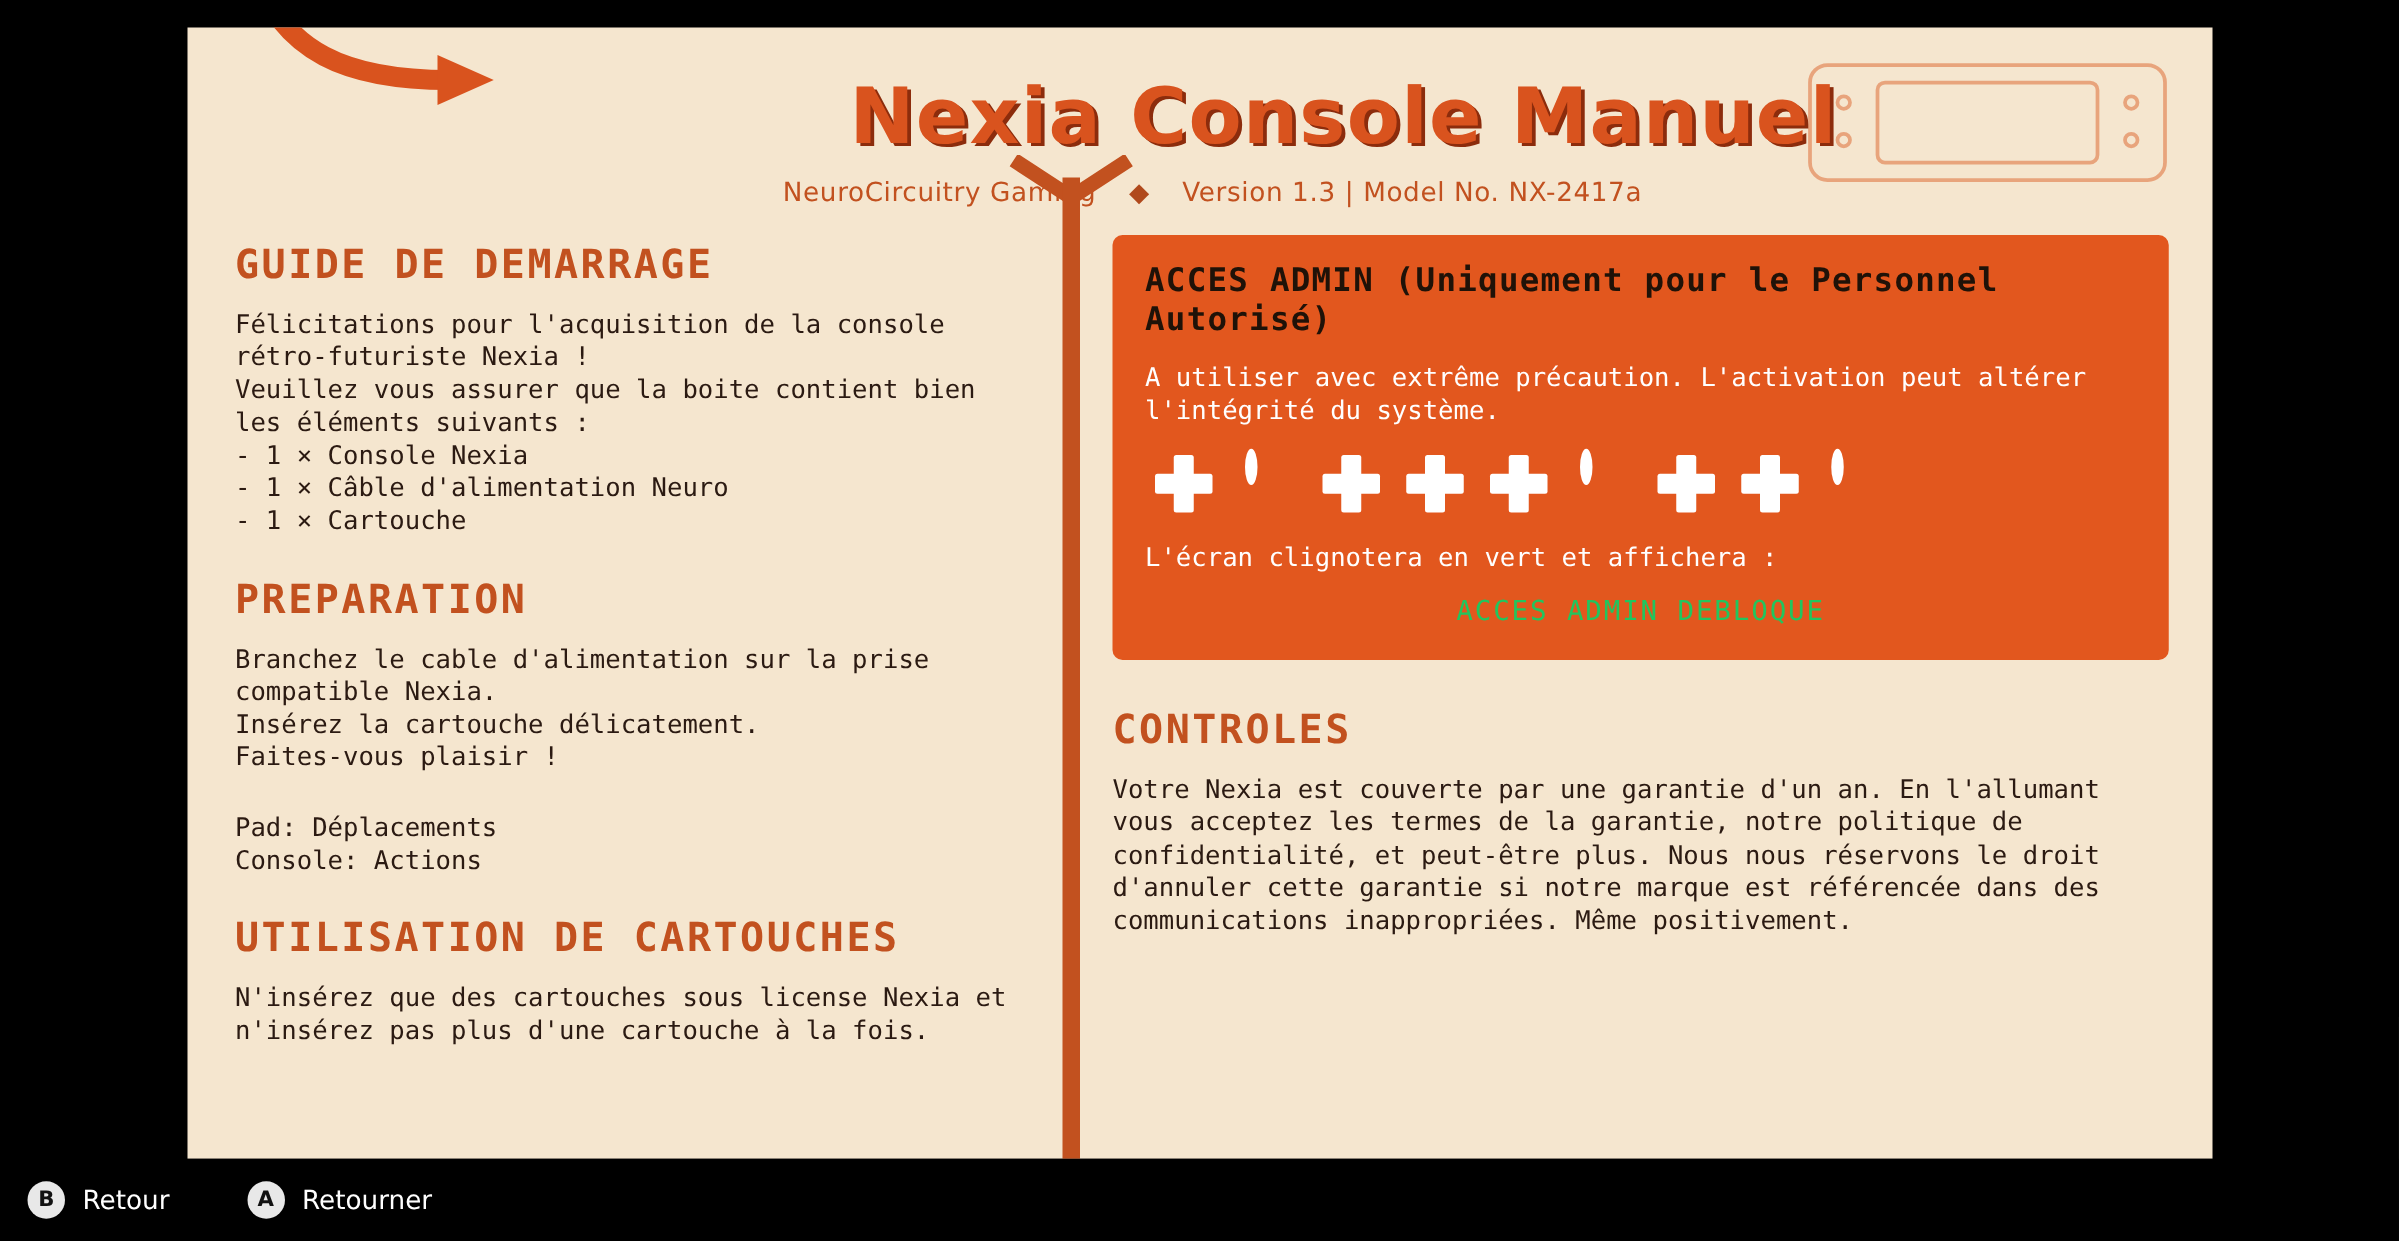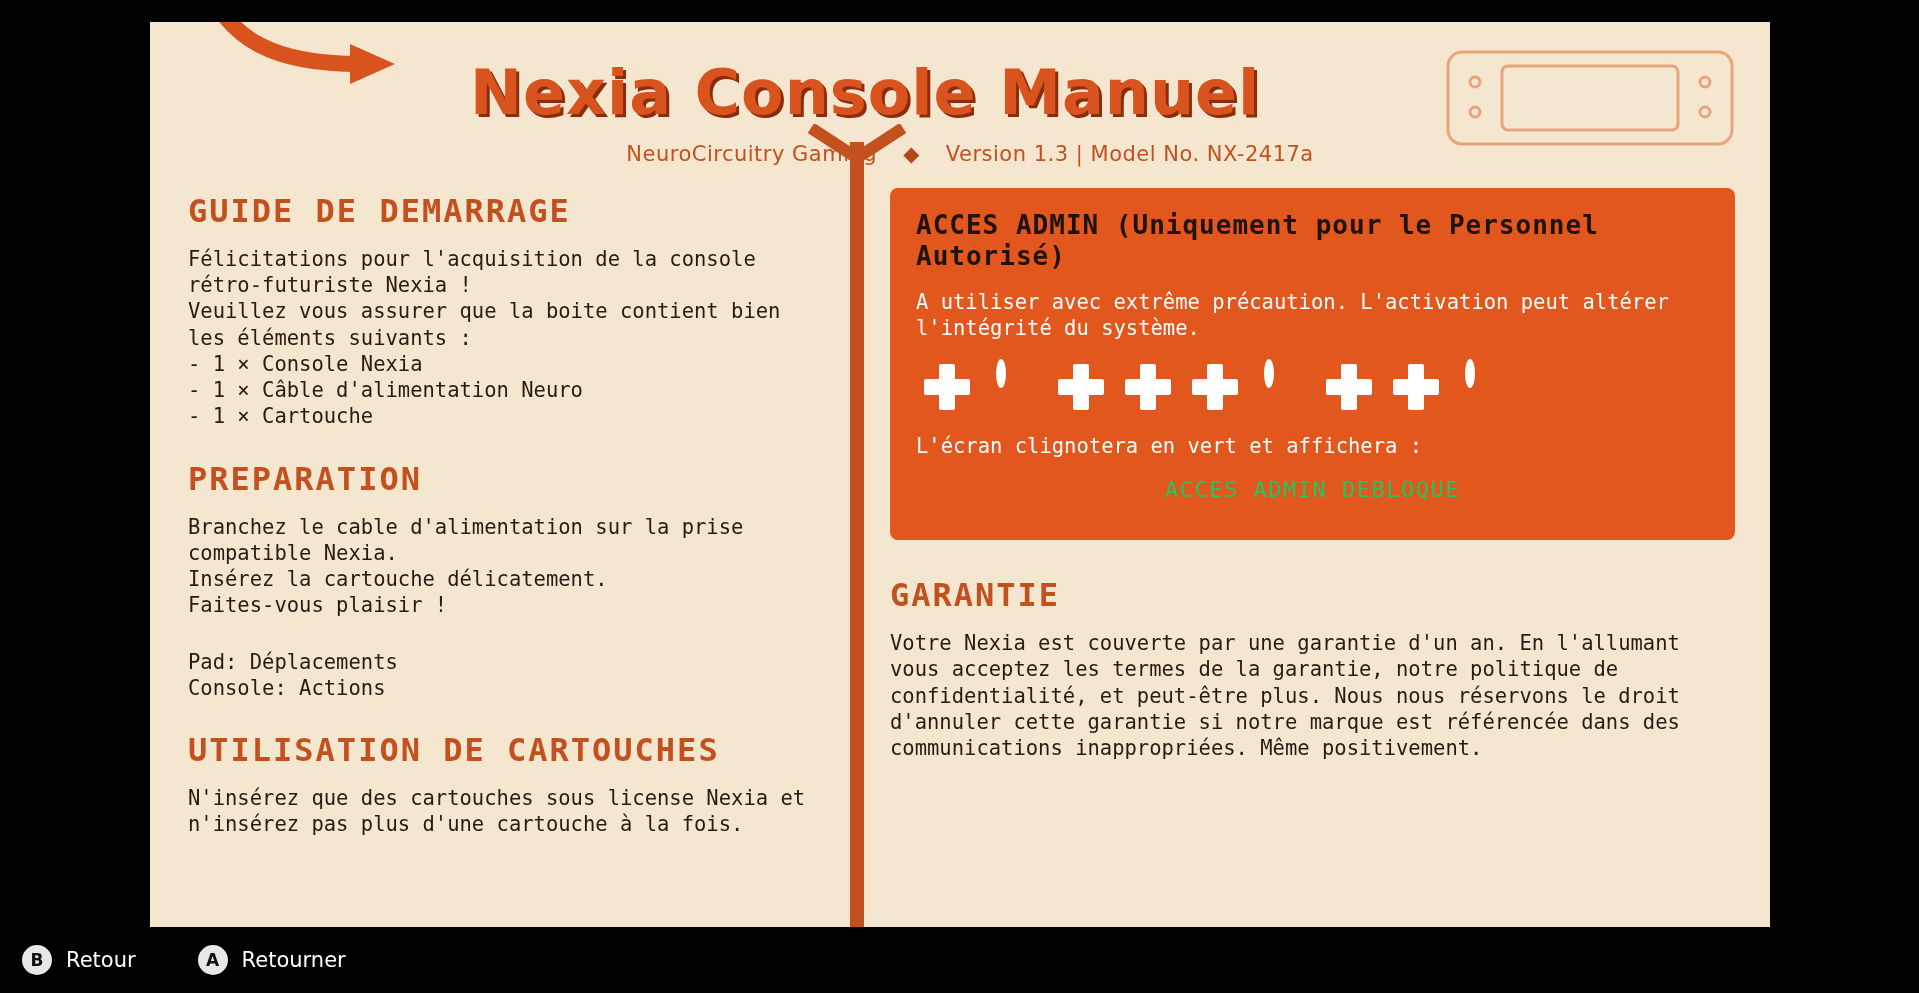--- a/index.html
+++ b/index.html
@@ -25,21 +25,21 @@
   }
   
   .header {
     position: relative;
     height: 160px;
   }
   .title {
     position: absolute;
     left: 320px; top: 34px;
     width: 1000px;
-    text-align: left;
+    text-align: right;
     font-family: "DejaVu Sans", sans-serif;
     font-weight: bold;
     font-size: 62px;
     letter-spacing: 1px;
     color: #d9531e;
     text-shadow: 3px 3px 0 #8c2c0c;
   }
   .subline {
     position: absolute;
     left: 320px; top: 120px;
@@ -109,21 +109,21 @@
     font-size: 20.5px;
     line-height: 1.28;
     color: #2b1a12;
     white-space: pre-line;
   }
 
   
   .admin-box {
     background: #e2571e;
     border-radius: 8px;
-    padding: 22px 26px 38px 26px;
+    padding: 22px 26px 26px 26px;
     color: #fff;
     margin-bottom: 36px;
   }
   .admin-box h2 {
     margin: 0 0 18px 0;
     font-size: 26px;
     font-weight: bold;
     letter-spacing: 1px;
     line-height: 1.2;
     color: #1f1208;
@@ -263,21 +263,21 @@
             <span class="glyph cross"></span>
             <span class="glyph cross"></span>
             <span class="glyph"><span class="circ"></span></span>
           </div>
 
           <p class="p">L'écran clignotera en vert et affichera :</p>
           <div class="unlock-msg">ACCES ADMIN DEBLOQUE</div>
         </div>
 
         <div class="warranty">
-          <h2 class="sec">GARANTIE</h2>
+          <h2 class="sec">CONTROLES</h2>
           <p class="body-text">Votre Nexia est couverte par une garantie d'un an. En l'allumant vous acceptez les termes de la garantie, notre politique de confidentialité, et peut-être plus. Nous nous réservons le droit d'annuler cette garantie si notre marque est référencée dans des communications inappropriées. Même positivement.</p>
         </div>
       </div>
     </div>
   </div>
 
   <div id="bottombar">
     <div class="btn-hint">
       <span class="btn-circle">B</span>
       <span class="btn-label">Retour</span>

